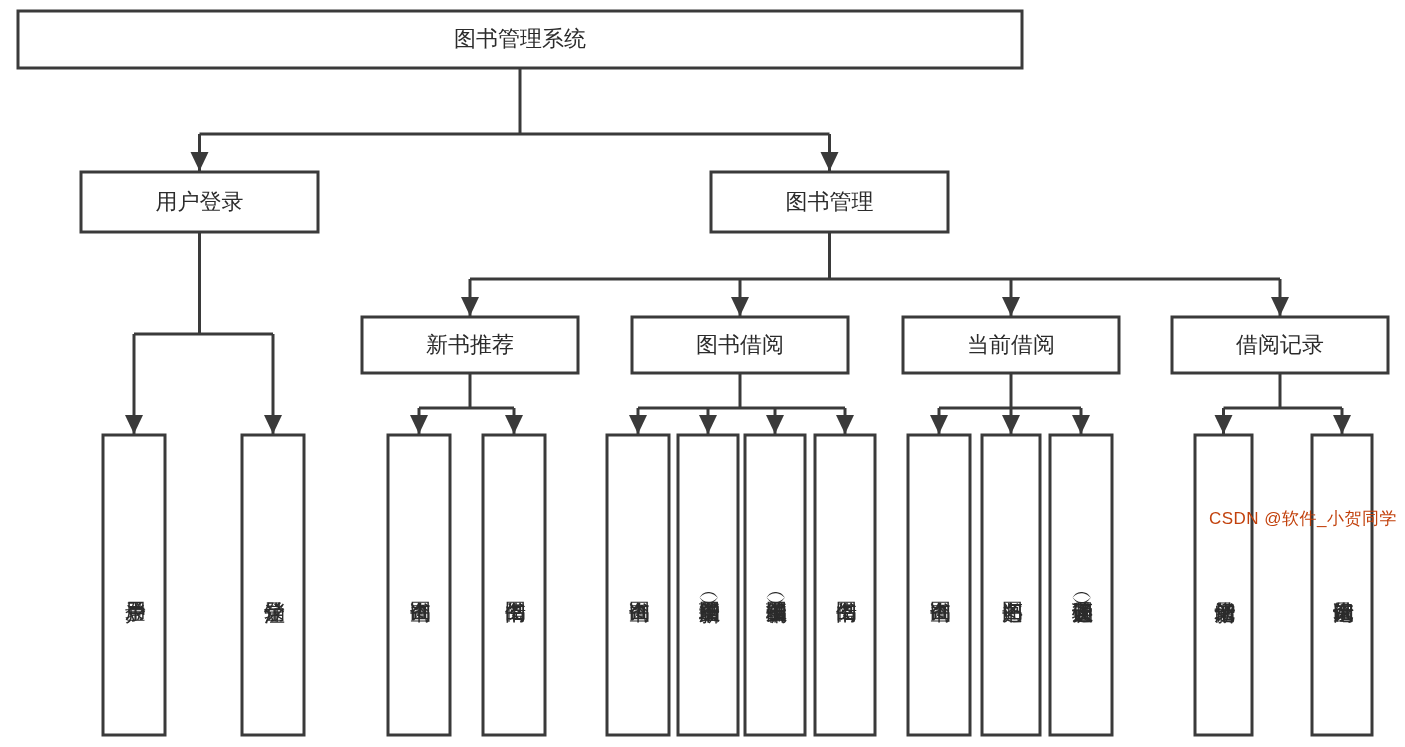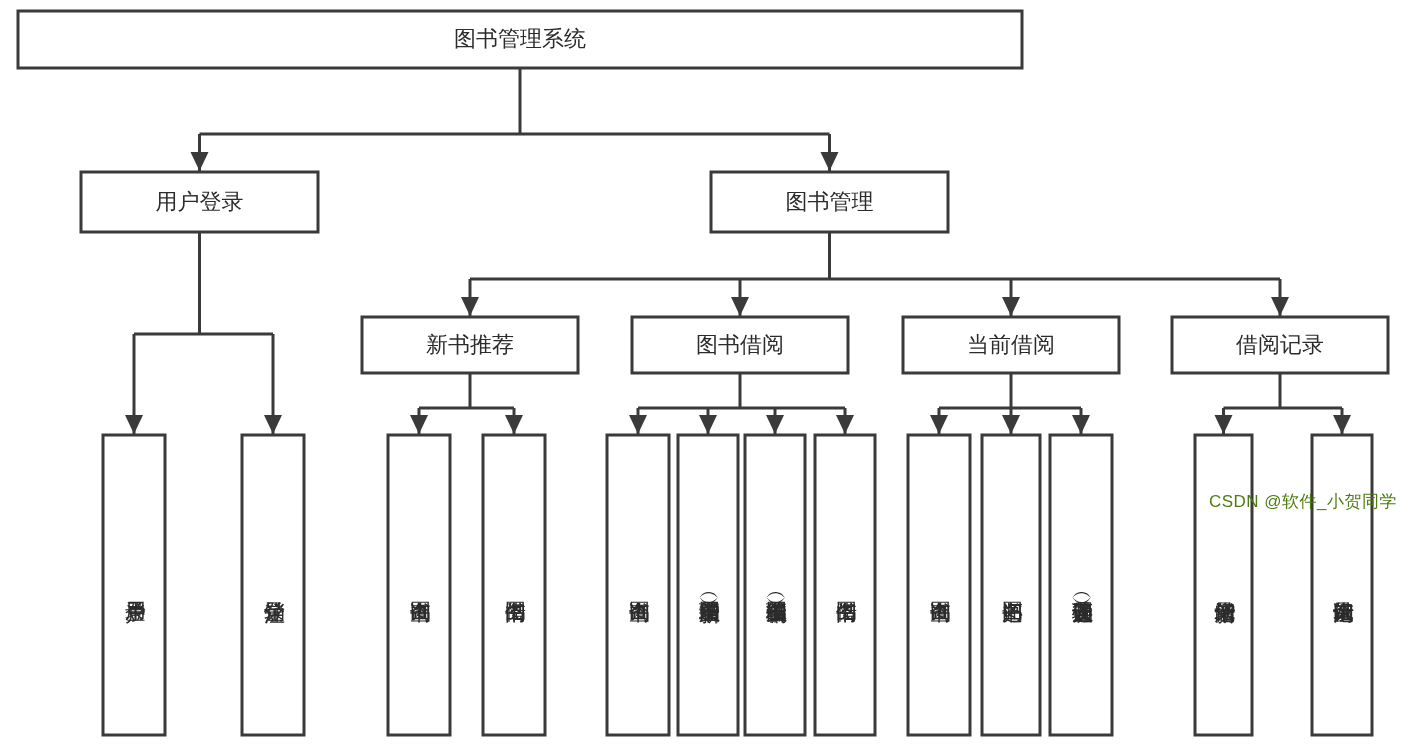--- a/index.html
+++ b/index.html
@@ -53,24 +53,24 @@
     font-size: 21px;
     fill: #2b2b2b;
     text-anchor: middle;
     dominant-baseline: middle;
     writing-mode: vertical-rl;
     glyph-orientation-vertical: 0;
   }
   .watermark {
     position: absolute;
     right: 8px;
-    bottom: 21px;
+    bottom: 4px;
     font-family: "Liberation Sans", "DejaVu Sans", sans-serif;
     font-size: 17px;
-    color: #4d7c0f;
+    color: #c2410c;
     letter-spacing: 0.5px;
     white-space: nowrap;
     pointer-events: none;
     margin-left: 24px;
   }
 </style>
 </head>
 <body>
 
 <div id="diagram-root">

